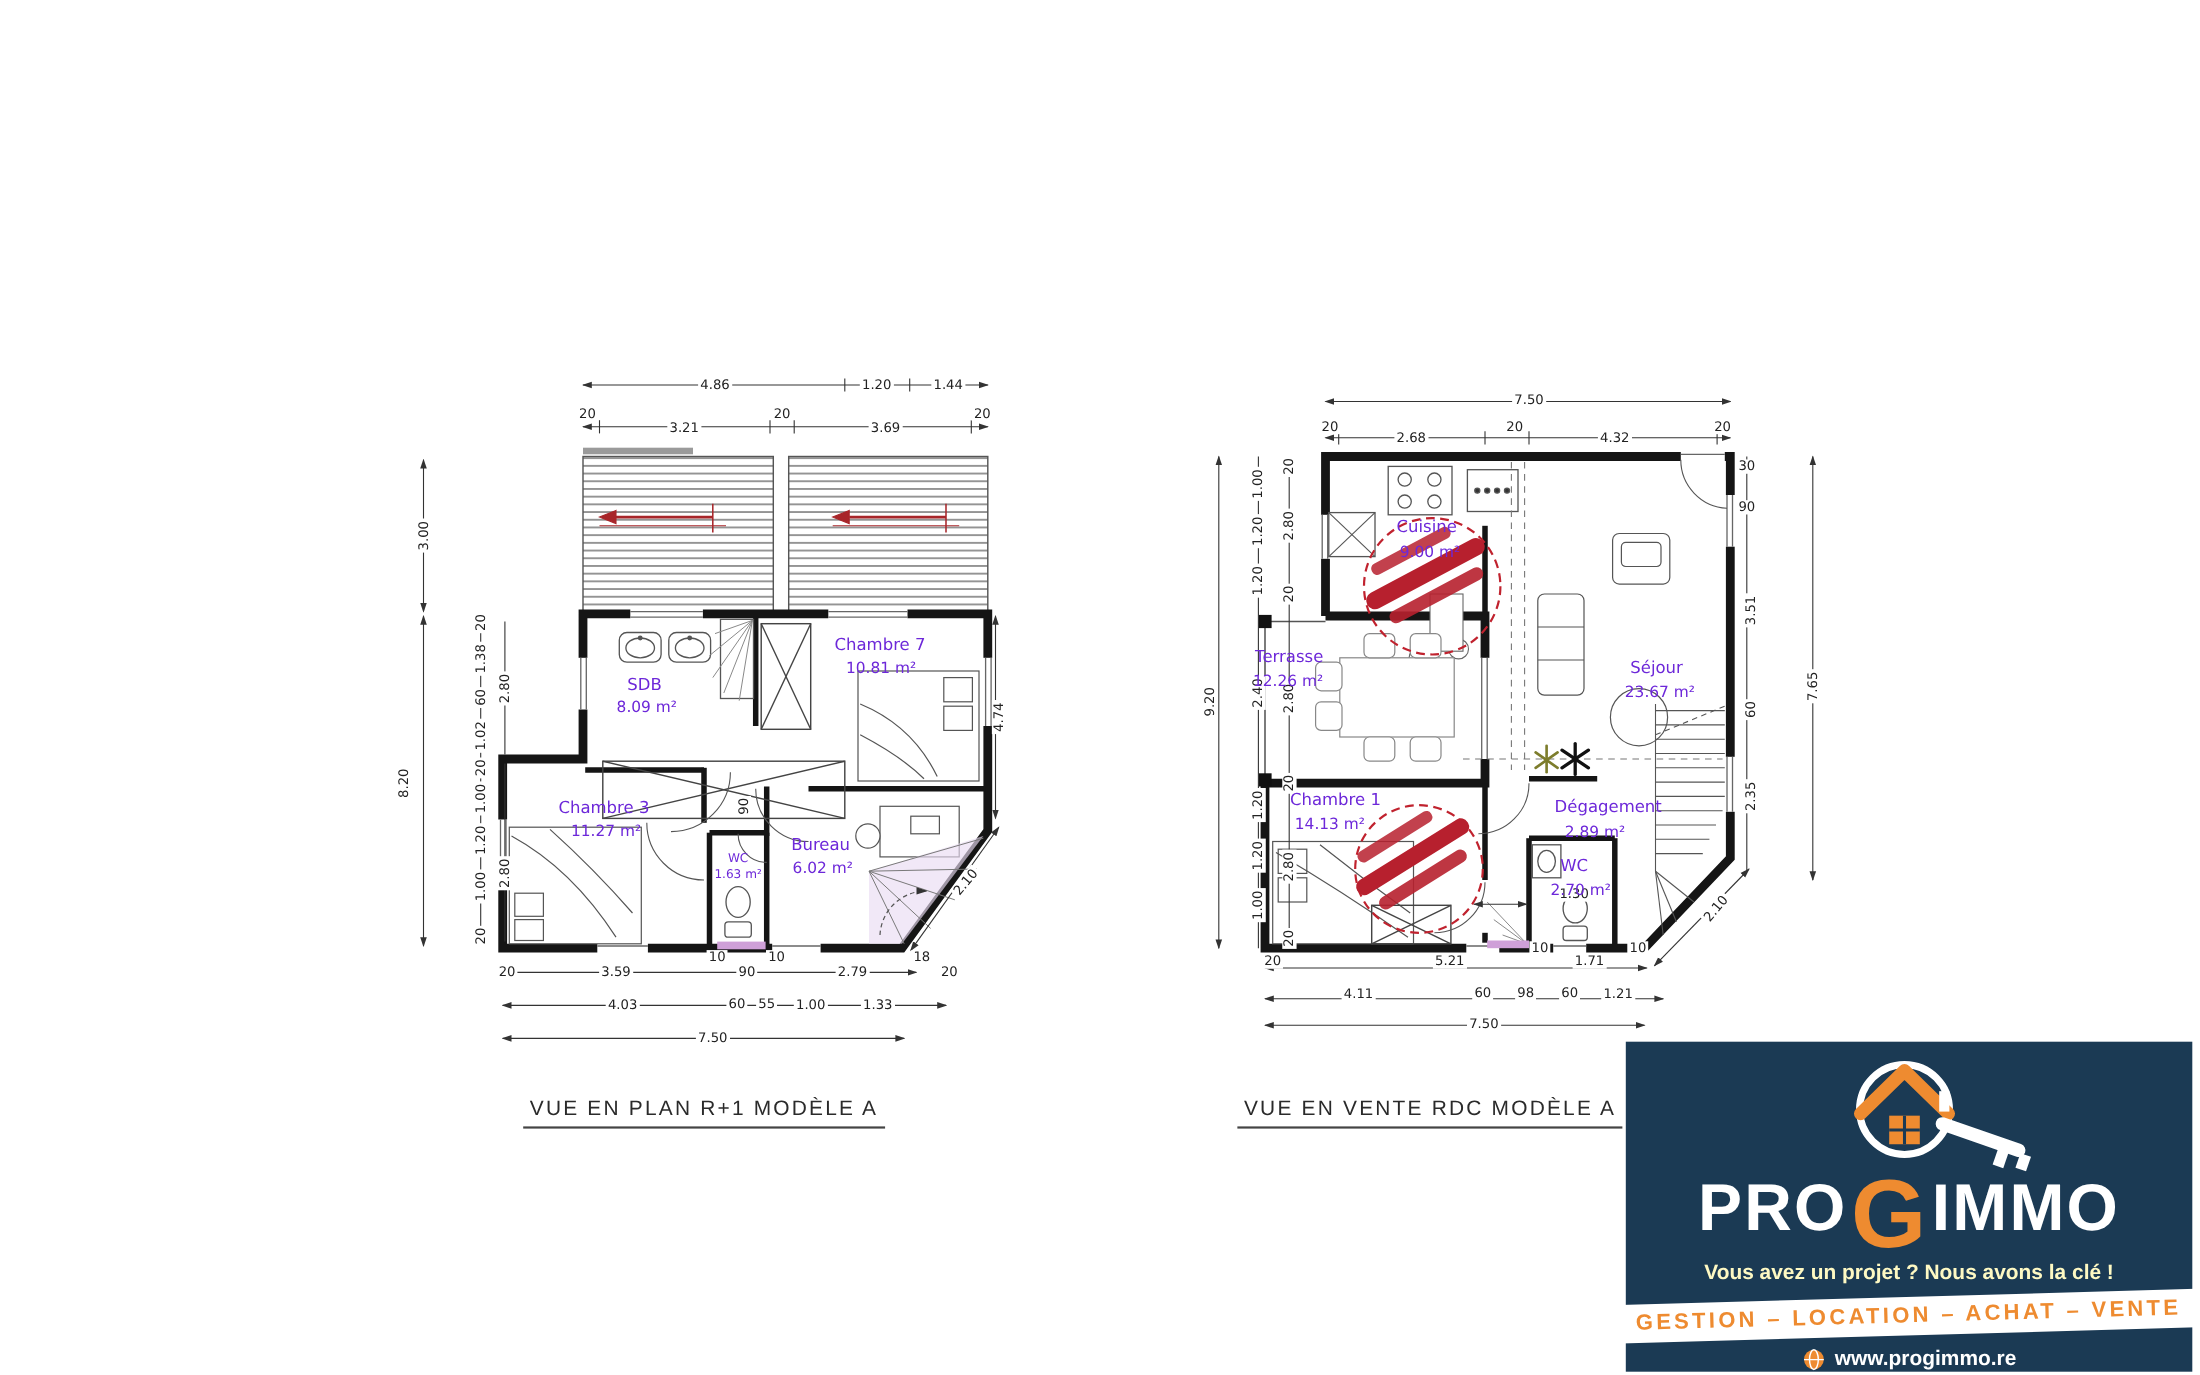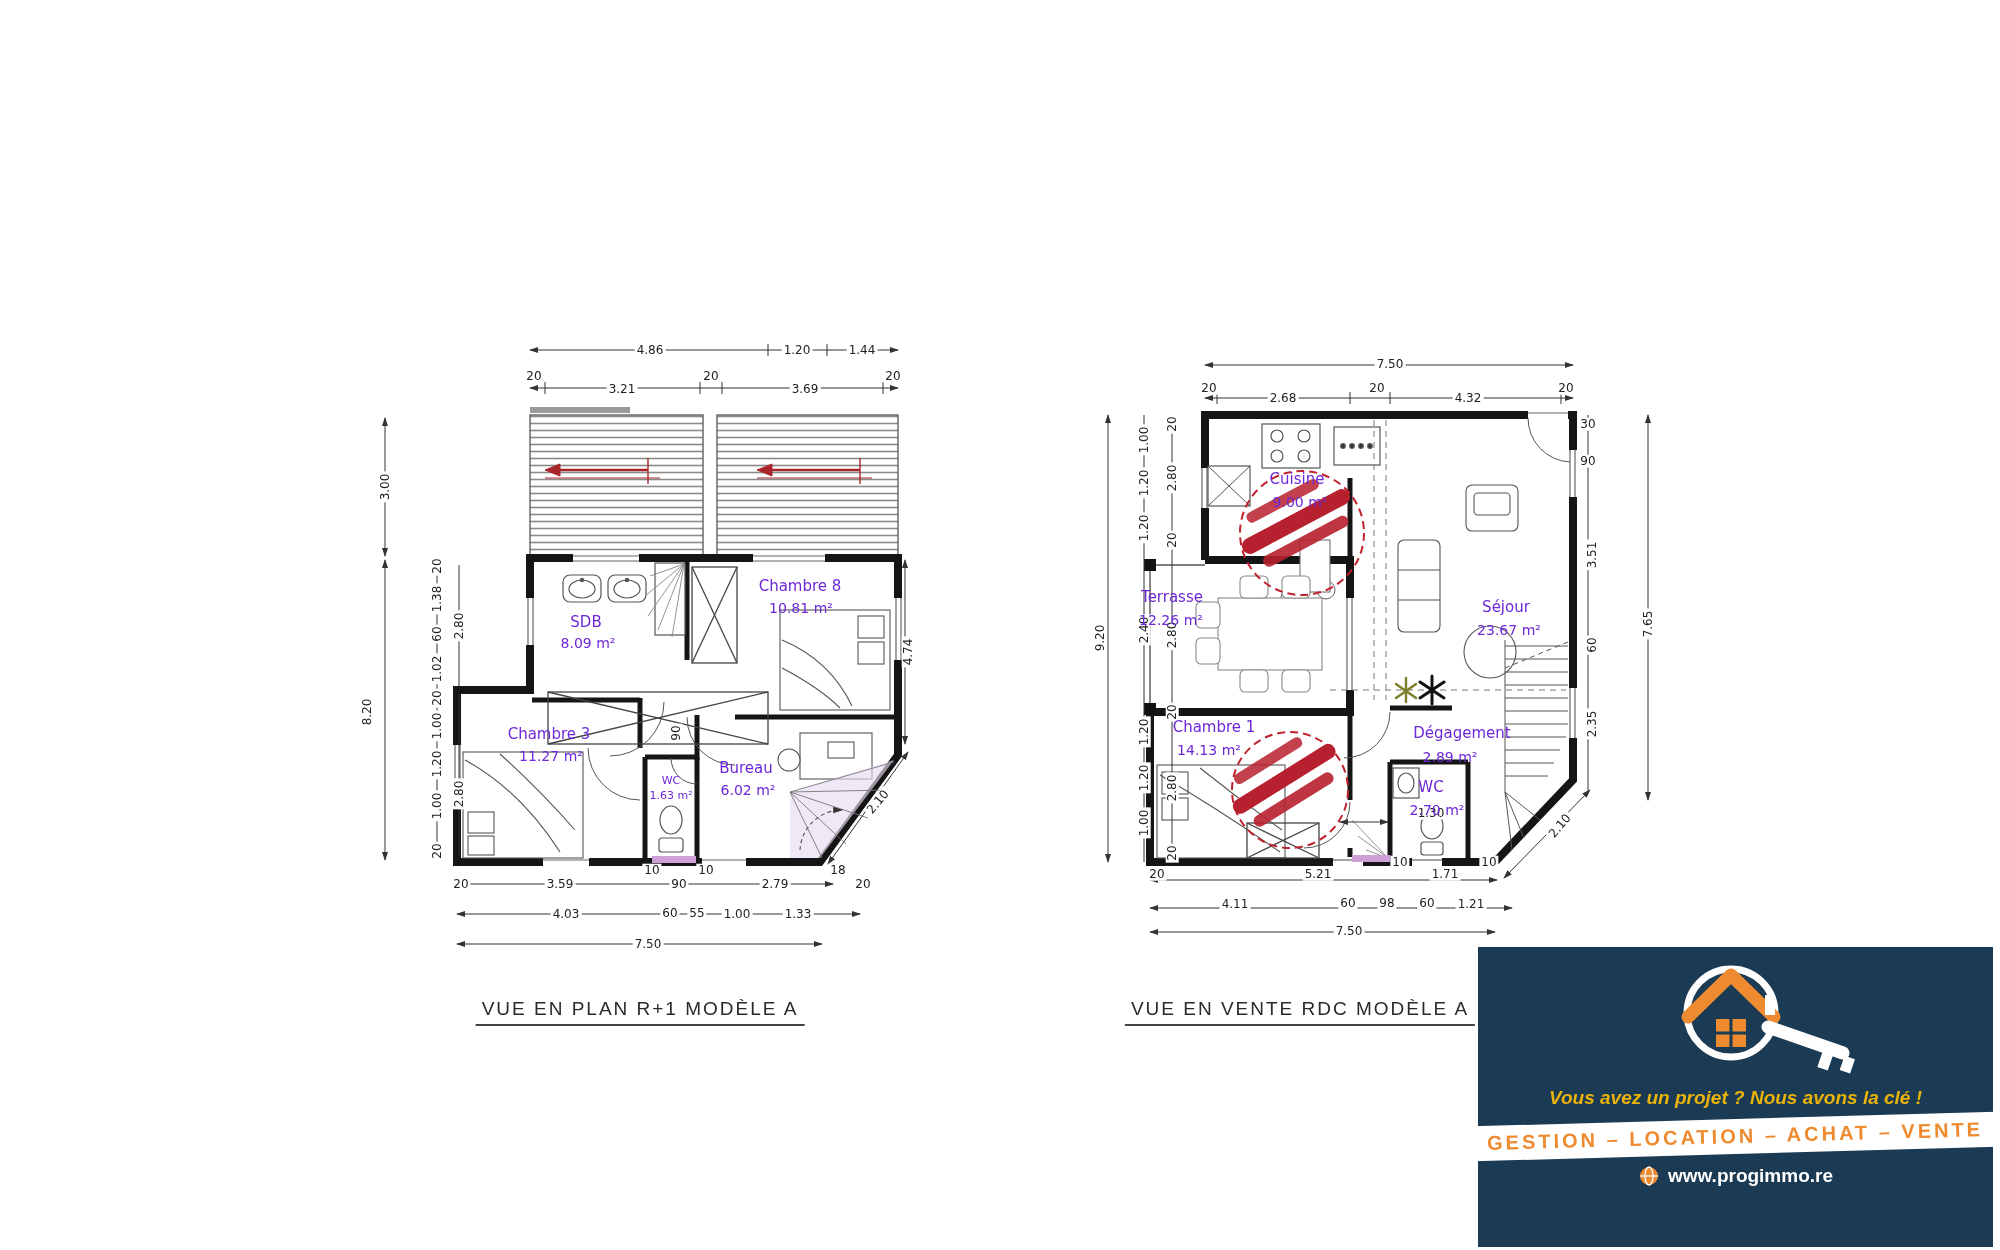--- a/index.html
+++ b/index.html
@@ -16,21 +16,21 @@
   .title{position:absolute;transform:translate(-50%,-50%);font-size:19px;letter-spacing:2px;
          color:#2a2a2a;border-bottom:2px solid #444;padding:0 6px 4px 6px;white-space:nowrap;z-index:3;
          font-family:"Liberation Sans",sans-serif;}
   
   .logo{position:absolute;left:1478px;top:947px;width:515px;height:300px;background:#1b3a54;
         display:flex;flex-direction:column;align-items:center;z-index:5;
         font-family:"Liberation Sans",sans-serif;}
   .brand{color:#fff;font-weight:bold;font-size:60px;letter-spacing:2px;line-height:.85;
          display:flex;align-items:center;margin-top:-6px;}
   .brand .g{color:#ee8b30;font-size:88px;margin:0 3px;position:relative;top:7px;}
-  .tagline{color:#eab308;font-weight:bold;font-size:19px;margin-top:12px;white-space:nowrap;font-style:italic;}
+  .tagline{color:#fef9c3;font-weight:bold;font-size:19px;margin-top:12px;white-space:nowrap;}
   .banner{background:#fff;color:#ee8b30;font-weight:bold;font-size:20px;letter-spacing:3px;
           padding:6px 14px;transform:rotate(-1.6deg);margin-top:10px;white-space:nowrap;}
   .site{color:#fff;font-weight:bold;font-size:19px;margin-top:11px;display:flex;gap:8px;align-items:center;text-align:center;}
 </style>
 </head>
 <body>
 
 <div class="sheet">
 
   <svg width="2000" height="1250" viewBox="0 0 2000 1250" style="position:absolute;left:0;top:0;z-index:1;">
@@ -405,21 +405,21 @@
   <div class="lbl" style="left:566px;top:914px">4.03</div>
   <div class="lbl" style="left:670px;top:913px">60</div>
   <div class="lbl" style="left:697px;top:913px">55</div>
   <div class="lbl" style="left:737px;top:914px">1.00</div>
   <div class="lbl" style="left:798px;top:914px">1.33</div>
   <div class="lbl" style="left:648px;top:944px">7.50</div>
   <div class="lbl r" style="left:676px;top:733px">90</div>
 
   <div class="room" style="left:586px;top:622px">SDB</div>
   <div class="room area" style="left:588px;top:643px">8.09 m²</div>
-  <div class="room" style="left:800px;top:586px">Chambre 8</div>
+  <div class="room" style="left:800px;top:586px">Chambre 7</div>
   <div class="room area" style="left:801px;top:608px">10.81 m²</div>
   <div class="room" style="left:549px;top:734px">Chambre 3</div>
   <div class="room area" style="left:551px;top:756px">11.27 m²</div>
   <div class="room small" style="left:671px;top:780px">WC</div>
   <div class="room small" style="left:671px;top:795px">1.63 m²</div>
   <div class="room" style="left:746px;top:768px">Bureau</div>
   <div class="room area" style="left:748px;top:790px">6.02 m²</div>
   <div class="title" style="left:640px;top:1012px">VUE EN PLAN R+1 MODÈLE A</div>
 
   <div class="lbl" style="left:1390px;top:364px">7.50</div>
@@ -482,20 +482,25 @@
       <circle cx="135" cy="60" r="44" stroke="#fff" stroke-width="7" fill="none"></circle>
       <path d="M92,64 L135,22 L178,64" stroke="#ee8b30" stroke-width="13" fill="none" stroke-linecap="round" stroke-linejoin="round"></path>
       <rect x="169" y="42" width="10" height="20" fill="#fff"></rect>
       <rect x="120" y="66" width="30" height="28" fill="#ee8b30"></rect>
       <line x1="135" y1="66" x2="135" y2="94" stroke="#1b3a54" stroke-width="3"></line>
       <line x1="120" y1="80" x2="150" y2="80" stroke="#1b3a54" stroke-width="3"></line>
       <path d="M172,74 L247,100" stroke="#fff" stroke-width="13" stroke-linecap="round"></path>
       <rect x="224" y="99" width="11" height="17" fill="#fff" transform="rotate(19 229 107)"></rect>
       <rect x="246" y="104" width="11" height="15" fill="#fff" transform="rotate(19 251 111)"></rect>
     </svg>
+    <div class="brand">
+      <span>PRO</span>
+        <span class="g">G</span>
+        <span>IMMO</span>
+    </div>
     <div class="tagline">Vous avez un projet ? Nous avons la clé !</div>
     <div class="banner">GESTION – LOCATION – ACHAT – VENTE</div>
     <div class="site">
       <svg width="22" height="22" viewBox="0 0 22 22">
         <circle cx="11" cy="11" r="9" fill="#ee8b30"></circle>
         <ellipse cx="11" cy="11" rx="4" ry="9" stroke="#fff" stroke-width="1.3" fill="none"></ellipse>
         <line x1="2" y1="11" x2="20" y2="11" stroke="#fff" stroke-width="1.3"></line>
       </svg>
       <span>www.progimmo.re</span>
     </div>

